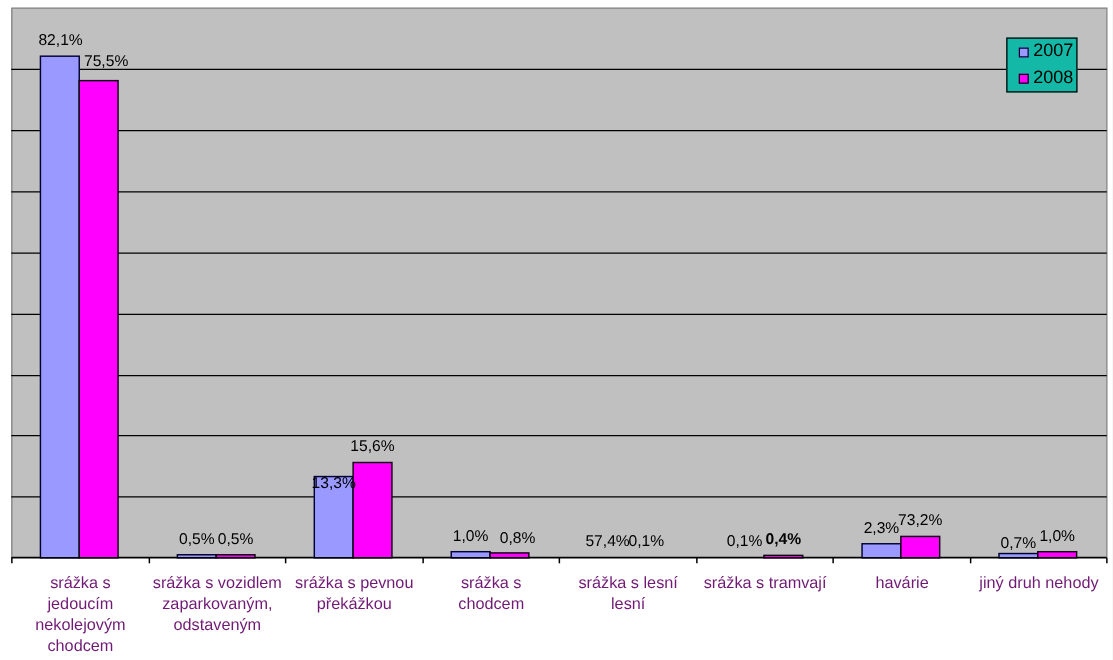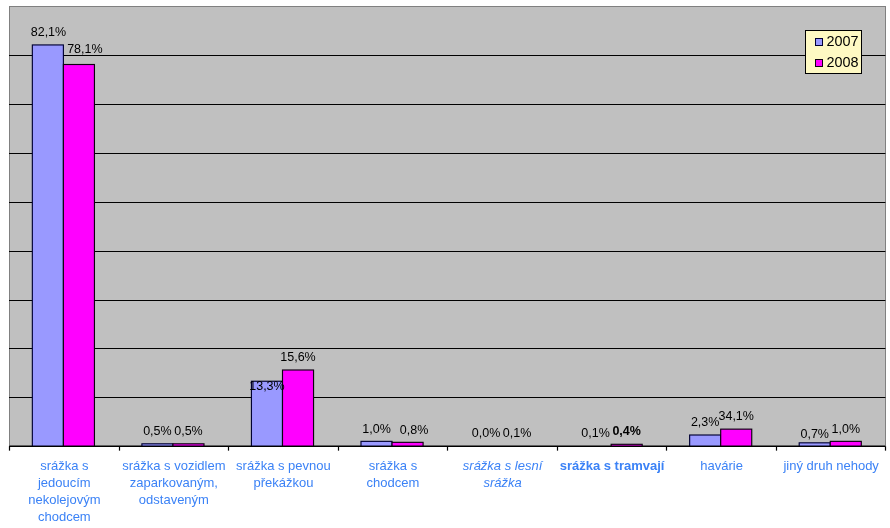--- a/index.html
+++ b/index.html
@@ -4,21 +4,21 @@
 <title>srážka s jedoucím nekolejovým vozidlem – 2007 / 2008</title>
 <style>
   html,body{margin:0;padding:0;background:#ffffff;}
   body{width:890px;height:528px;overflow:hidden;
        font-family:"Liberation Sans",sans-serif;
        -webkit-font-smoothing:antialiased;}
   #chart{position:relative;width:890px;height:528px;background:#ffffff;}
   #plot-svg{position:absolute;left:0;top:0;display:block;}
   .dlabel{position:absolute;font-size:12.5px;color:#000000;text-align:center;
           white-space:nowrap;line-height:14px;}
-  .catlabel{position:absolute;font-size:13px;color:#3b82f6;text-align:center;
+  .catlabel{position:absolute;font-size:13px;color:#701a75;text-align:center;
             line-height:17px;}
   .legend{position:absolute;background:#ffffff;box-sizing:border-box;
           border:1.2px solid #000000;}
   .lgitem{position:absolute;left:0;top:0;}
   .lgsw{position:absolute;width:7.7px;height:7.7px;box-sizing:border-box;
         border:1.2px solid #000000;}
   .lgtx{position:absolute;font-size:14.4px;line-height:14px;white-space:nowrap;
         color:#000000;}
 </style>
 </head>
@@ -55,21 +55,21 @@
       <line x1="228.5" y1="446.25" x2="228.5" y2="450.65" stroke="#000000" stroke-width="1.2"></line>
       <line x1="338.5" y1="446.25" x2="338.5" y2="450.65" stroke="#000000" stroke-width="1.2"></line>
       <line x1="447.5" y1="446.25" x2="447.5" y2="450.65" stroke="#000000" stroke-width="1.2"></line>
       <line x1="557.5" y1="446.25" x2="557.5" y2="450.65" stroke="#000000" stroke-width="1.2"></line>
       <line x1="666.5" y1="446.25" x2="666.5" y2="450.65" stroke="#000000" stroke-width="1.2"></line>
       <line x1="776.5" y1="446.25" x2="776.5" y2="450.65" stroke="#000000" stroke-width="1.2"></line>
       <line x1="885.5" y1="446.25" x2="885.5" y2="450.65" stroke="#000000" stroke-width="1.2"></line>
     </svg>
   <div id="layer">
       <div class="dlabel" style="left: 8.47px; width: 80px; top: 25.1452px;">82,1%</div>
-      <div class="dlabel" style="left: 44.92px; width: 80px; top: 41.6972px;">78,1%</div>
+      <div class="dlabel" style="left: 44.92px; width: 80px; top: 41.6972px;">75,5%</div>
       <div class="catlabel" style="left: 9.57px; width: 109.55px; top: 457px;">
         <div>srážka s</div>
         <div>jedoucím</div>
         <div>nekolejovým</div>
         <div>chodcem</div>
       </div>
       <div class="dlabel" style="left: 117.42px; width: 80px; top: 424.006px;">0,5%</div>
       <div class="dlabel" style="left: 148.47px; width: 80px; top: 424.006px;">0,5%</div>
       <div class="catlabel" style="left: 119.12px; width: 109.55px; top: 457px;">
         <div>srážka s vozidlem</div>
@@ -81,43 +81,43 @@
       <div class="catlabel" style="left: 228.67px; width: 109.55px; top: 457px;">
         <div>srážka s pevnou</div>
         <div>překážkou</div>
       </div>
       <div class="dlabel" style="left: 336.52px; width: 80px; top: 421.562px;">1,0%</div>
       <div class="dlabel" style="left: 374px; width: 80px; top: 422.54px;">0,8%</div>
       <div class="catlabel" style="left: 338.22px; width: 109.55px; top: 457px;">
         <div>srážka s</div>
         <div>chodcem</div>
       </div>
-      <div class="dlabel" style="left: 446.07px; width: 80px; top: 426.45px;">0,0%</div>
+      <div class="dlabel" style="left: 446.07px; width: 80px; top: 426.45px;">57,4%</div>
       <div class="dlabel" style="left: 477.12px; width: 80px; top: 425.961px;">0,1%</div>
-      <div class="catlabel" style="left: 447.77px; width: 109.55px; top: 457px; font-style: italic;">
+      <div class="catlabel" style="left: 447.77px; width: 109.55px; top: 457px;">
         <div>srážka s lesní</div>
-        <div>srážka</div>
+        <div>lesní</div>
       </div>
       <div class="dlabel" style="left: 555.62px; width: 80px; top: 425.961px;">0,1%</div>
       <div class="dlabel" style="left: 586.67px; width: 80px; top: 424.495px; font-weight: bold;">0,4%</div>
-      <div class="catlabel" style="left: 557.32px; width: 109.55px; top: 457px; font-weight: bold;">
+      <div class="catlabel" style="left: 557.32px; width: 109.55px; top: 457px;">
         <div>srážka s tramvají</div>
       </div>
       <div class="dlabel" style="left: 665.17px; width: 80px; top: 415.208px;">2,3%</div>
-      <div class="dlabel" style="left: 696.22px; width: 80px; top: 409.342px;">34,1%</div>
+      <div class="dlabel" style="left: 696.22px; width: 80px; top: 409.342px;">73,2%</div>
       <div class="catlabel" style="left: 666.87px; width: 109.55px; top: 457px;">
         <div>havárie</div>
       </div>
       <div class="dlabel" style="left: 774.72px; width: 80px; top: 427px;">0,7%</div>
       <div class="dlabel" style="left: 805.77px; width: 80px; top: 421.562px;">1,0%</div>
       <div class="catlabel" style="left: 776.42px; width: 109.55px; top: 457px;">
         <div>jiný druh nehody</div>
       </div>
     </div>
-  <div class="legend" id="legend" style="left: 805px; top: 29.8px; width: 56.6px; height: 43.9px; background: #fef9c3; border-color: rgb(0, 0, 0);">
+  <div class="legend" id="legend" style="left: 805px; top: 29.8px; width: 56.6px; height: 43.9px; background: #14b8a6; border-color: rgb(0, 0, 0);">
       <div class="lgitem">
         <span class="lgsw" style="background: rgb(153, 153, 255); border-color: rgb(0, 0, 51); left: 9.3px; top: 7.3px; width: 7.7px; height: 7.7px;"></span>
         <span class="lgtx" style="left: 20.6px; top: 3.7px;">2007</span>
       </div>
       <div class="lgitem">
         <span class="lgsw" style="background: rgb(255, 0, 255); border-color: rgb(13, 0, 16); left: 9.3px; top: 28.1px; width: 7.7px; height: 7.7px;"></span>
         <span class="lgtx" style="left: 20.6px; top: 24.6px; text-align: right;">2008</span>
       </div>
     </div>
 </div>

